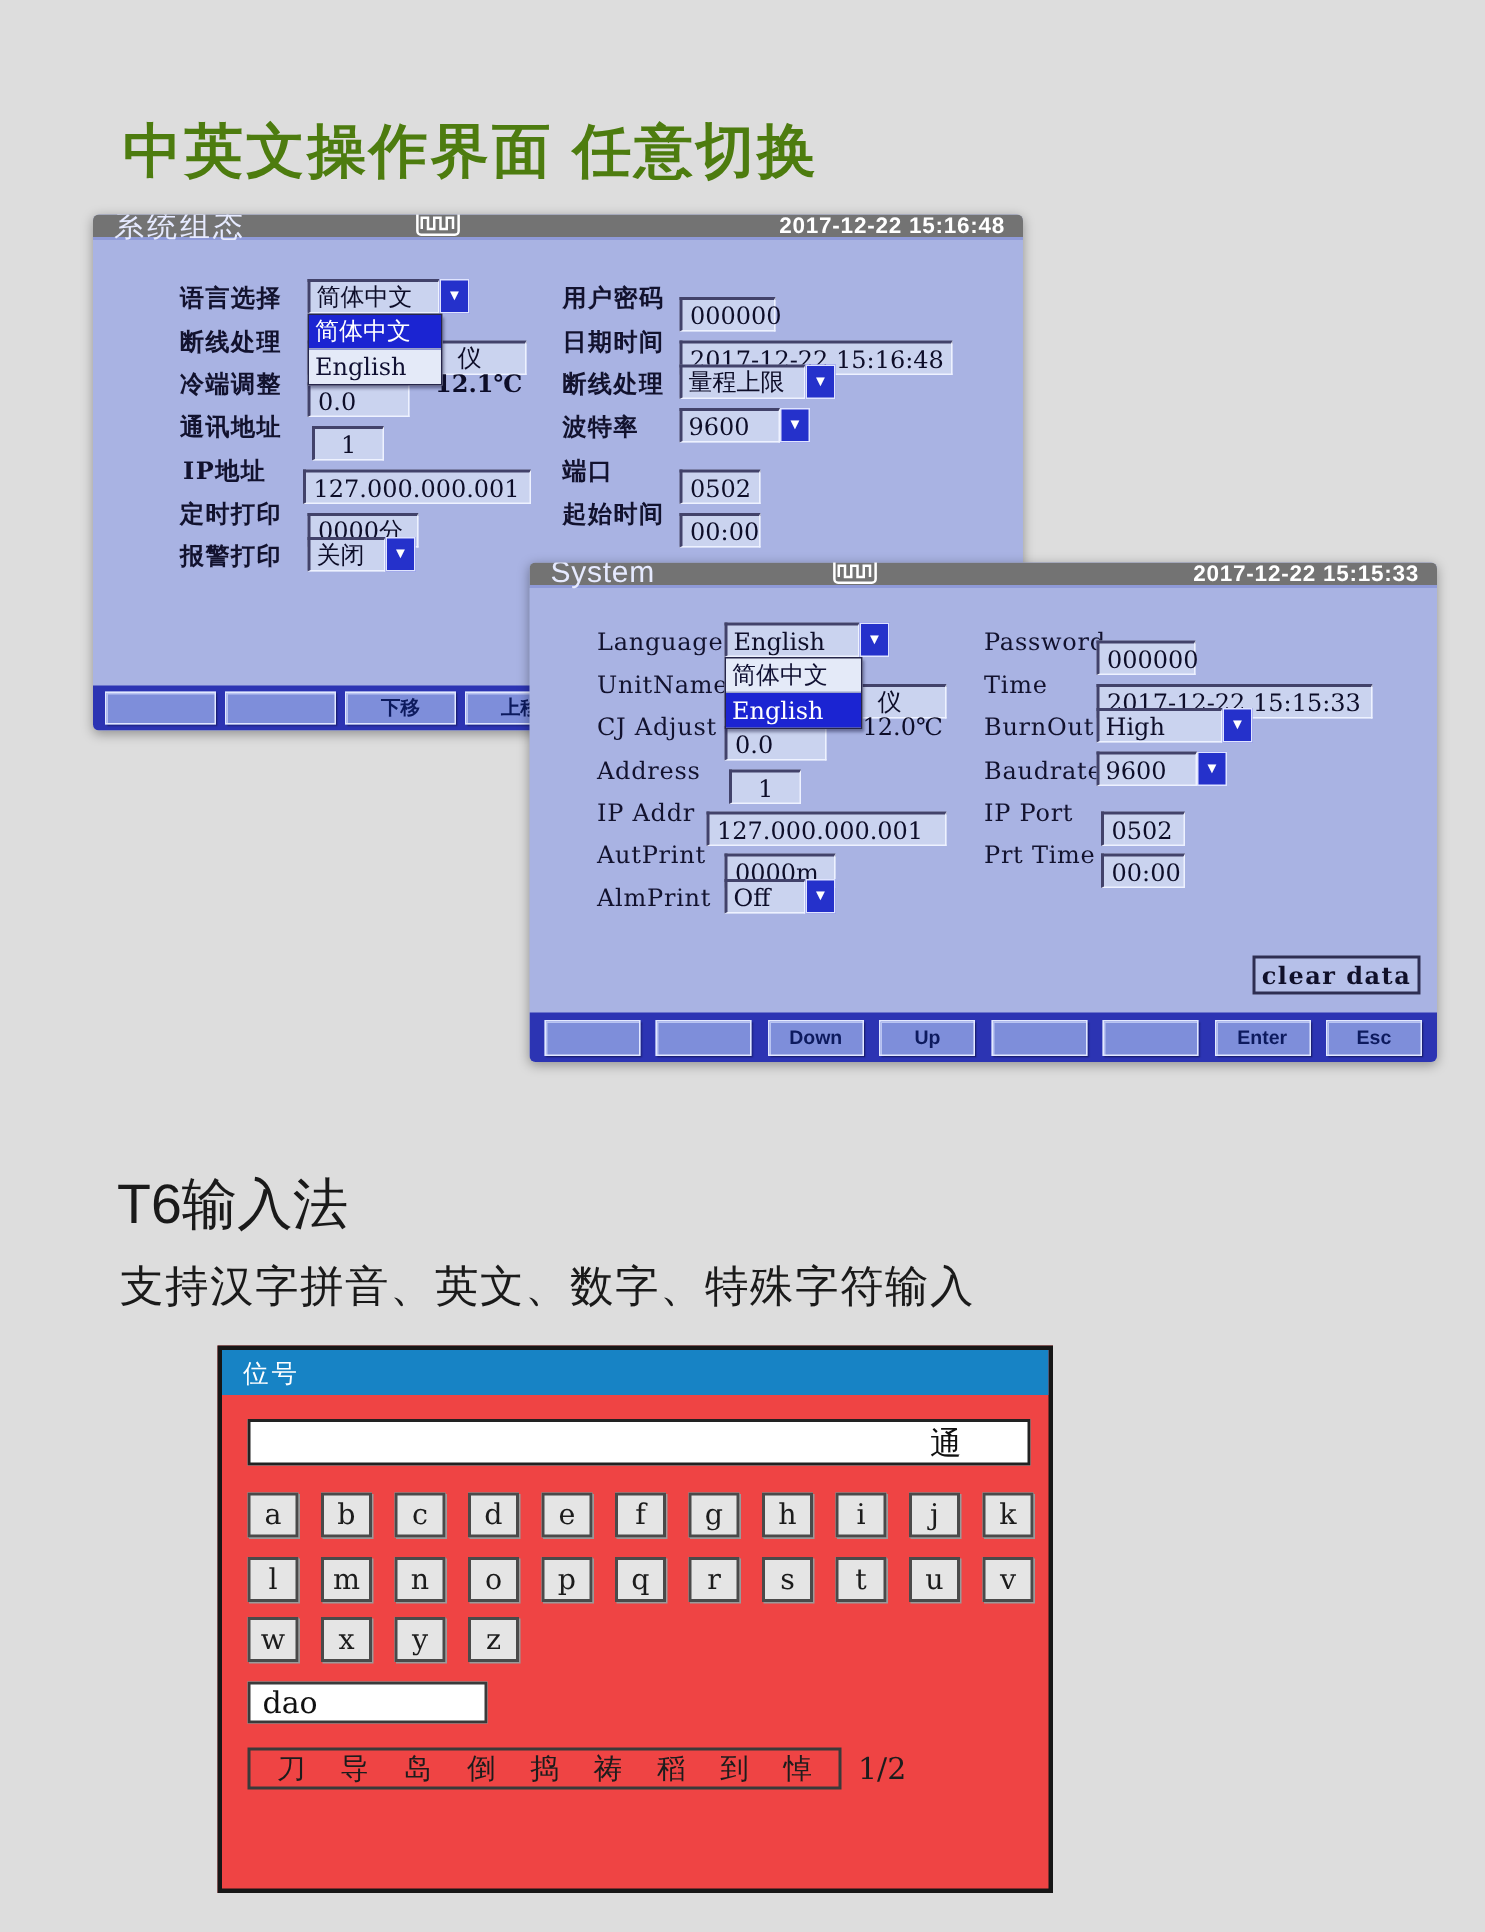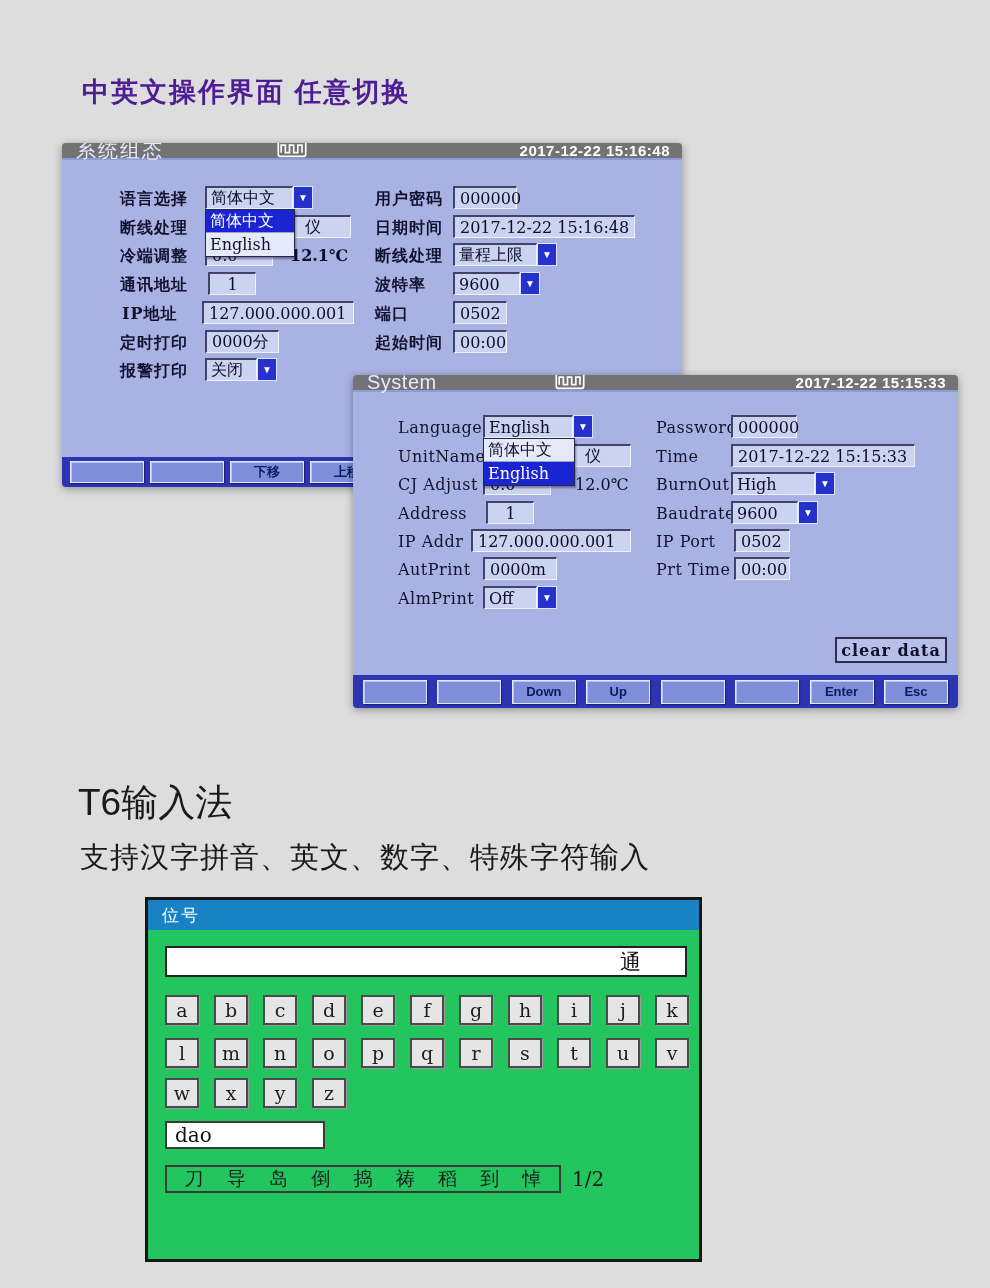--- a/index.html
+++ b/index.html
@@ -1,33 +1,33 @@
 <!DOCTYPE html>
 <html><head>
 <meta charset="utf-8">
 <style>
   * { margin:0; padding:0; box-sizing:border-box; }
   html,body { width:990px; height:1288px; }
   body { background:#dddddd; font-family:"Liberation Sans", sans-serif; position:relative; overflow:hidden; }
 
-  .h1 { position:absolute; left:82px; top:74px; font-size:27px; font-weight:bold; color:#4c1d95; letter-spacing:2px; }
+  .h1 { position:absolute; left:82px; top:74px; font-size:39px; font-weight:bold; color:#4d7c0f; letter-spacing:2px; }
 
   
   .screen { position:absolute; background:#a9b3e3; border-radius:4px; box-shadow:0 2px 8px rgba(0,0,0,.35); overflow:hidden; }
   .scr-cn { left:62px; top:143px; width:620px; height:344px; z-index:1; }
   .scr-en { left:353px; top:375px; width:605px; height:333px; z-index:2; }
   .hdr { position:absolute; left:0; top:0; right:0; height:17px; background:#737373; border-bottom:2px solid #8f9ad8; display:flex; align-items:center; }
   .hdr-title { position:absolute; left:14px; font-size:20px; color:#e6eaff; letter-spacing:2px; }
   .hdr-icon { position:absolute; }
   .scr-cn .hdr-icon { left:215px; } .scr-en .hdr-icon { left:202px; }
   .hdr-date { position:absolute; right:12px; font-size:15px; font-weight:bold; color:#ffffff; letter-spacing:0.5px; }
 
   .lbl { position:absolute; font-family:"DejaVu Serif", serif; font-size:16px; font-weight:bold; color:#12122e; white-space:nowrap; letter-spacing:1px; }
   .scr-en .lbl { font-weight:normal; letter-spacing:0.5px; }
-  .fld { position:absolute; height:23px; background:#cad3ef; border:1px solid; border-color:#42426a #eef2ff #eef2ff #42426a; border-top-width:2px; border-left-width:2px; font-family:"DejaVu Serif", serif; font-size:16px; color:#0d0d28; display:flex; align-items:center; padding:0 5px; white-space:nowrap; }
+  .fld { position:absolute; height:23px; background:#cad3ef; border:1px solid; border-color:#42426a #eef2ff #eef2ff #42426a; border-top-width:2px; border-left-width:2px; font-family:"DejaVu Serif", serif; font-size:16px; color:#0d0d28; display:flex; align-items:center; padding:0 5px; white-space:nowrap;margin-top:12px; }
   .fld.ctr { justify-content:center; }
   .sfx { position:absolute; font-family:"DejaVu Serif", serif; font-size:16px; font-weight:bold; color:#0d0d28; }
   .scr-en .sfx { font-weight:normal; }
 
   .combo { position:absolute; height:23px; display:flex; }
   .combo .cval { flex:1; background:#cad3ef; border:1px solid; border-color:#42426a #eef2ff #eef2ff #42426a; border-top-width:2px; border-left-width:2px; font-family:"DejaVu Serif", serif; font-size:16px; color:#0d0d28; display:flex; align-items:center; padding:0 4px; white-space:nowrap; }
   .combo .arr { width:20px; background:#2531cb; color:#ffffff; font-size:10px; display:flex; align-items:center; justify-content:center; border:1px solid #dfe4ff; }
   .ddl { position:absolute; z-index:6; background:#e4eaf8; border:1px solid #26264a; box-shadow:1px 2px 2px rgba(20,20,60,.45); }
   .ddi { height:23px; font-family:"DejaVu Serif", serif; font-size:16px; color:#101032; display:flex; align-items:center; padding:0 4px; white-space:nowrap; border-bottom:1px solid #9aa2c8; }
   .ddi:last-child { border-bottom:none; }
@@ -39,21 +39,21 @@
   .bbtn { background:#7e8eda; border:1px solid #e2e8ff; box-shadow:inset 1px 1px 0 #b9c4f2, 1px 1px 1px rgba(0,0,30,.4); color:#0d1a5e; font-size:13px; font-weight:bold; display:flex; align-items:center; justify-content:center; white-space:nowrap; }
   .scr-cn .bbtn { width:74px; height:22px; }
   .scr-en .bbtn { width:64px; height:24px; }
 
   .clear-btn { position:absolute; left:482px; top:262px; width:112px; height:26px; background:#b6c0e9; border:2px solid #2e2e52; font-family:"DejaVu Serif", serif; font-size:16px; font-weight:bold; color:#10102a; display:flex; align-items:center; justify-content:center; letter-spacing:1px; }
 
   
   .t6-title { position:absolute; left:78px; top:778px; font-size:37px; font-weight:500; color:#1a1a1a; }
   .t6-sub { position:absolute; left:80px; top:838px; font-size:29px; color:#1a1a1a; letter-spacing:1px; }
 
-  .t6 { position:absolute; left:145px; top:897px; width:557px; height:365px; background:#22c55e; border:3px solid #161616; z-index:1; }
+  .t6 { position:absolute; left:145px; top:897px; width:557px; height:365px; background:#ef4444; border:3px solid #161616; z-index:1; }
   .t6-bar { position:absolute; left:0; top:0; right:0; height:30px; background:#1783c5; color:#ffffff; font-size:17px; display:flex; align-items:center; padding-left:14px; letter-spacing:2px; }
   .t6-input { position:absolute; left:17px; top:46px; width:522px; height:31px; background:#ffffff; border:2px solid #222222; font-family:"DejaVu Serif", serif; font-size:21px; color:#111111; display:flex; align-items:center; justify-content:flex-end; padding-right:44px; }
   .krow { position:absolute; left:17px; display:flex; gap:15px; }
   .key { width:34px; height:30px; background:#e5e5e5; border:2px solid #4a4a4a; font-family:"DejaVu Serif", serif; font-size:19px; color:#1c1c1c; display:flex; align-items:center; justify-content:center; box-shadow:1px 1px 0 #9a9a9a; }
   .pinyin { position:absolute; left:17px; top:221px; width:160px; height:28px; background:#ffffff; border:2px solid #3a3a3a; font-family:"DejaVu Serif", serif; font-size:20px; color:#111111; display:flex; align-items:center; padding-left:8px; }
   .cands { position:absolute; left:17px; top:265px; width:396px; height:28px; border:2px solid #3a3a3a; display:flex; align-items:center; justify-content:space-around; padding:0 6px; }
   .cand { font-family:"DejaVu Serif", serif; font-size:19px; color:#1c1c1c; }
   .cpage { position:absolute; left:424px; top:267px; font-family:"DejaVu Serif", serif; font-size:20px; color:#1c1c1c; }
   .modes { position:absolute; left:17px; top:312px; display:flex; gap:23px; }
   .mode { width:82px; height:29px; background:#e5e5e5; border:2px solid #3a3a3a; font-family:"DejaVu Serif", serif; font-size:18px; color:#1c1c1c; display:flex; align-items:center; justify-content:center; letter-spacing:1px; }

